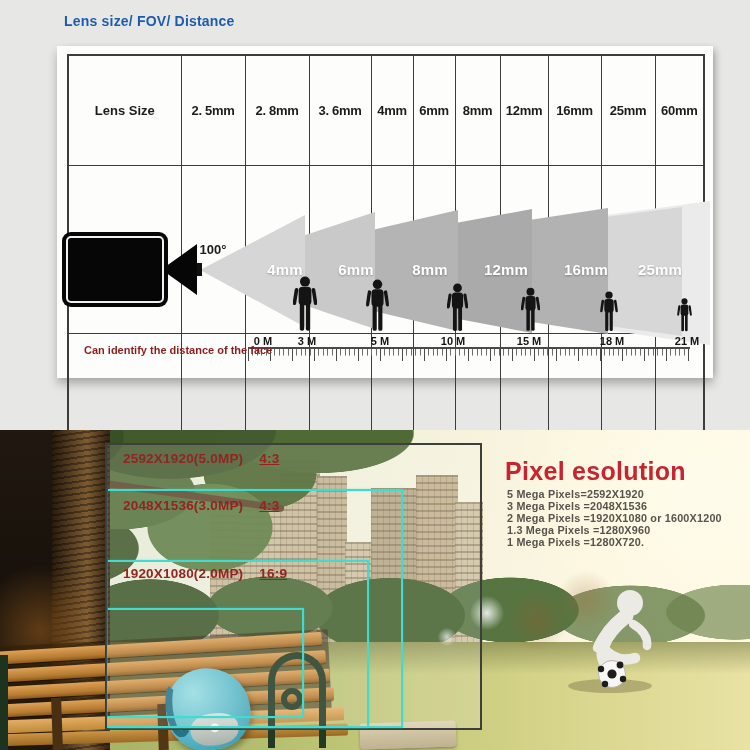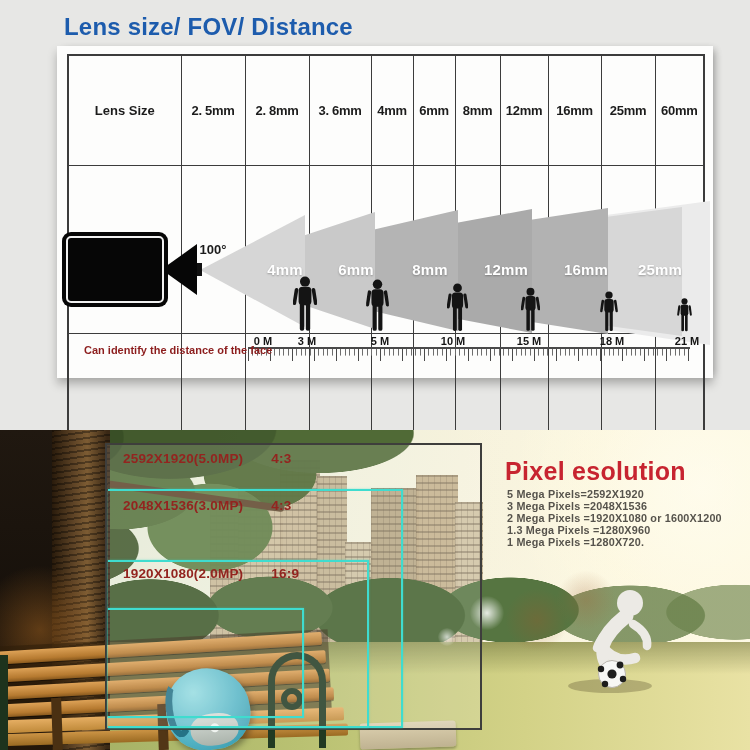--- a/index.html
+++ b/index.html
@@ -1,21 +1,21 @@
 <!DOCTYPE html>
 <html><head>
 <meta charset="utf-8">
 <style>
   * { margin:0; padding:0; box-sizing:border-box; }
   html,body { width:750px; height:750px; }
   body { font-family:"Liberation Sans", sans-serif; background:#e7e7e5; }
   .page { position:relative; width:750px; height:750px; background:#e7e7e5; overflow:hidden; }
 
   
-  .title { position:absolute; left:64px; top:13px; font-size:24px; font-weight:600; color:#1d5cad; letter-spacing:.2px; }
+  .title { position:absolute; left:64px; top:13px; font-size:14px; font-weight:600; color:#1d5cad; letter-spacing:.2px; }
 
   
   .panel { position:absolute; left:57px; top:46px; width:656px; height:332px; background:#fdfdfc;
            box-shadow:0 6px 9px rgba(0,0,0,.25), 5px 0 7px -3px rgba(0,0,0,.18); }
 
   
   table.lens { position:absolute; left:10px; top:8px; width:636px; border-collapse:collapse; table-layout:fixed;
                border:2px solid #3c3c3c; }
   table.lens td { border:1.6px solid #3c3c3c; text-align:center; vertical-align:middle; padding:0 1px;
                   font-size:13px; color:#1c1c1c; font-weight:600; overflow:hidden; white-space:nowrap; }
@@ -120,21 +120,21 @@
   .pack .logo { position:absolute; left:42px; top:56px; width:9px; height:9px; border-radius:50%; background:#f0f4f0; }
   .kicker { left:548px; top:152px; width:132px; height:118px; }
 
   
   .r5 { left:105px; top:13px; width:377px; height:287px; border:2.5px solid #3e3e3c; background:rgba(250,250,248,.15); }
   .rc { border:2px solid #3fdccf; border-left:none; box-shadow:0 0 2px rgba(40,220,200,.5); }
   .r3 { left:108px; top:59px; width:295px; height:239px; }
   .r2 { left:108px; top:130px; width:261px; height:168px; }
   .r1 { left:108px; top:178px; width:196px; height:110px; }
   .reslab { position:absolute; font-size:13.5px; font-weight:bold; color:#93241f; white-space:nowrap; letter-spacing:.2px; }
-  .reslab .ratio { margin-left:28px; }
+  .reslab .ratio { margin-left:16px;text-decoration:underline; }
   .l5 { left:123px; top:21px; } .l3 { left:123px; top:68px; } .l2 { left:123px; top:136px; } .l1 { left:127px; top:186px; }
 
   
   .px-title { position:absolute; left:505px; top:27px; font-size:25px; font-weight:600; color:#c72430; letter-spacing:.3px; }
   .px-line { position:absolute; left:507px; font-size:10.8px; font-weight:600; color:#56534c; letter-spacing:.2px; white-space:nowrap; }
   .pl0 { top:58px; } .pl1 { top:70px; } .pl2 { top:82px; } .pl3 { top:94px; } .pl4 { top:106px; }
 </style>
 </head>
 <body>
 

